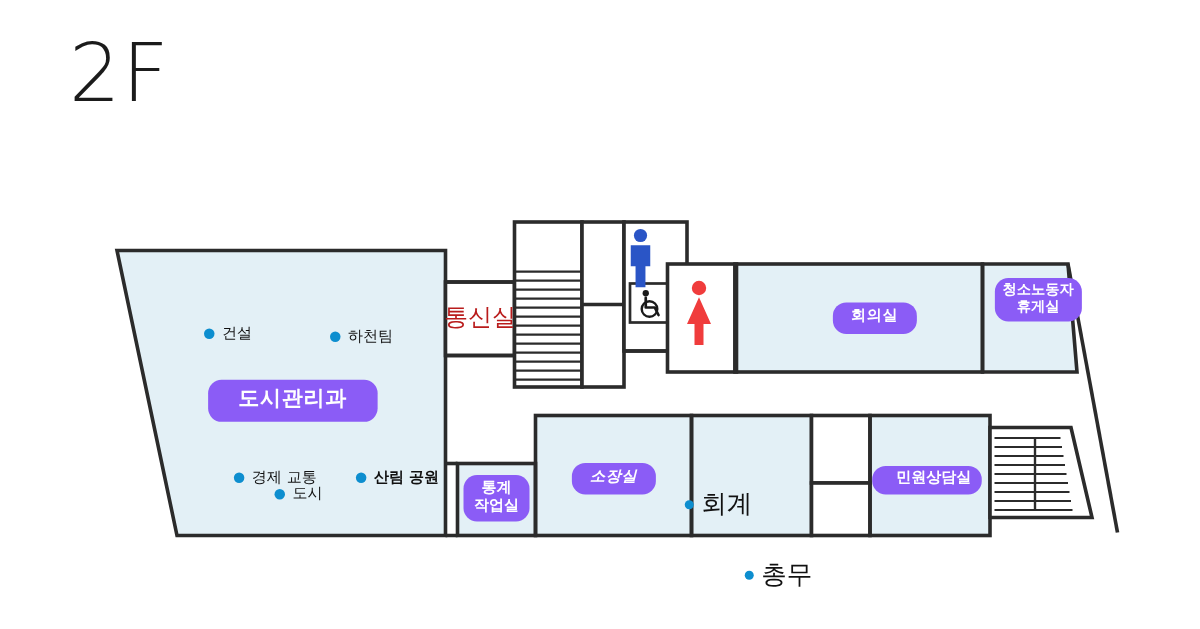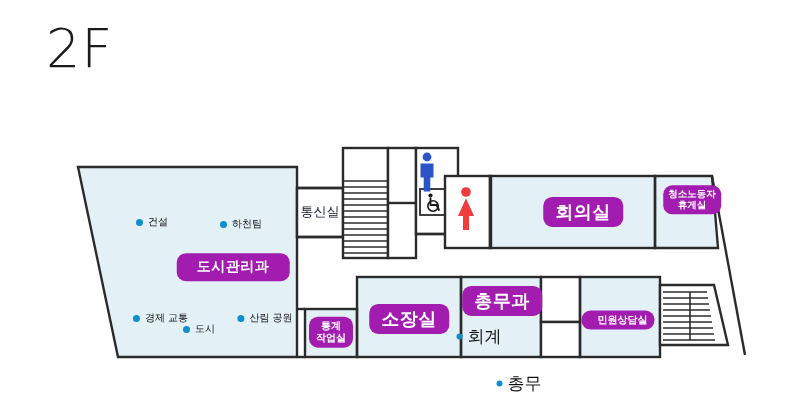--- a/index.html
+++ b/index.html
@@ -37,42 +37,42 @@
     font-size: 54px;
     font-weight: 300;
     color: #1b1b1b;
     letter-spacing: 1px;
     line-height: 1;
     font-family: "DejaVu Sans", "Liberation Sans", sans-serif;
   }
   
   .badge {
     position: absolute;
-    background: #a21caf;
+    background: #8b5cf6;
     color: #ffffff;
     font-weight: bold;
     border-radius: 9px;
     text-align: center;
     line-height: 1.18;
     white-space: pre-line;
     letter-spacing: 0.5px;
     box-sizing: border-box;
     transform: translate(-50%, -50%);
     font-family: "DejaVu Sans", "Liberation Sans", sans-serif;
   }
-  .badge.b-lg { font-size: 14px; padding: 5px 20px 6px; margin-left: 38px; }
-  .badge.b-md { font-size: 18px; padding: 4px 12px 5px; }
+  .badge.b-lg { font-size: 14px; padding: 5px 20px 6px; }
+  .badge.b-md { font-size: 10px; padding: 4px 12px 5px; }
   .badge.b-sm { font-size: 10px; padding: 3px 7px 4px; letter-spacing: 0; }
   .badge.b-xs { font-size: 9.5px; padding: 3px 5px 4px; letter-spacing: 0; }
 
   
   .plain-label {
     position: absolute;
-    color: #0f172a;
-    font-size: 13px;
+    color: #b91c1c;
+    font-size: 16px;
     transform: translate(-50%, -50%);
     white-space: nowrap;
     font-family: "DejaVu Sans", "Liberation Sans", sans-serif;
     text-align: center;
   }
 
   
   .team {
     position: absolute;
     display: flex;
@@ -216,45 +216,44 @@
       </g>
     </g>
   </svg>
 
   <div class="floor-title">2F</div>
 
   <div class="badge b-lg" style="left:195px; top:267px;">도시관리과</div>
   <div class="badge b-md" style="left:583px; top:212px;">회의실</div>
   <div class="badge b-xs" style="left:692px; top:200px;">청소노동자
 휴게실</div>
-  <div class="badge b-md" style="left:409px; top:319px;">소장실</div>
-  <div class="badge b-md" style="left:502px; top:301px;">총무과</div>
+  <div class="badge b-md" style="left:409px; top:319px;font-style:italic;">소장실</div>
   <div class="badge b-sm" style="left:331px; top:332px;">통계
 작업실</div>
   <div class="badge b-sm" style="left:618px; top:320px;padding-left:16px;">민원상담실</div>
 
   <div class="plain-label" style="left:320px; top:212px;">통신실</div>
 
   <div class="team" style="left:152px; top:222px;">
     <span class="dot"></span>
     <span class="team-text">건설</span>
   </div>
   <div class="team" style="left:241px; top:224px;">
     <span class="dot"></span>
     <span class="team-text">하천팀</span>
   </div>
-  <div class="team" style="left:138px; top:318px;padding-left:45px;">
+  <div class="team" style="left:161px; top:318px;padding-left:45px;">
     <span class="dot"></span>
     <span class="team-text">경제 교통</span>
   </div>
   <div class="team" style="left:199px; top:329px;">
     <span class="dot"></span>
     <span class="team-text">도시</span>
   </div>
-  <div class="team" style="left:265px; top:318px;">
+  <div class="team" style="left:265px; top:318px;font-weight:bold;">
     <span class="dot"></span>
     <span class="team-text">산림 공원</span>
   </div>
   <div class="team small" style="left:479px; top:336px;">
     <span class="dot"></span>
     <span class="team-text">회계</span>
   </div>
   <div class="team small" style="left:519px; top:336px;margin-top:47px;">
     <span class="dot"></span>
     <span class="team-text">총무</span>

